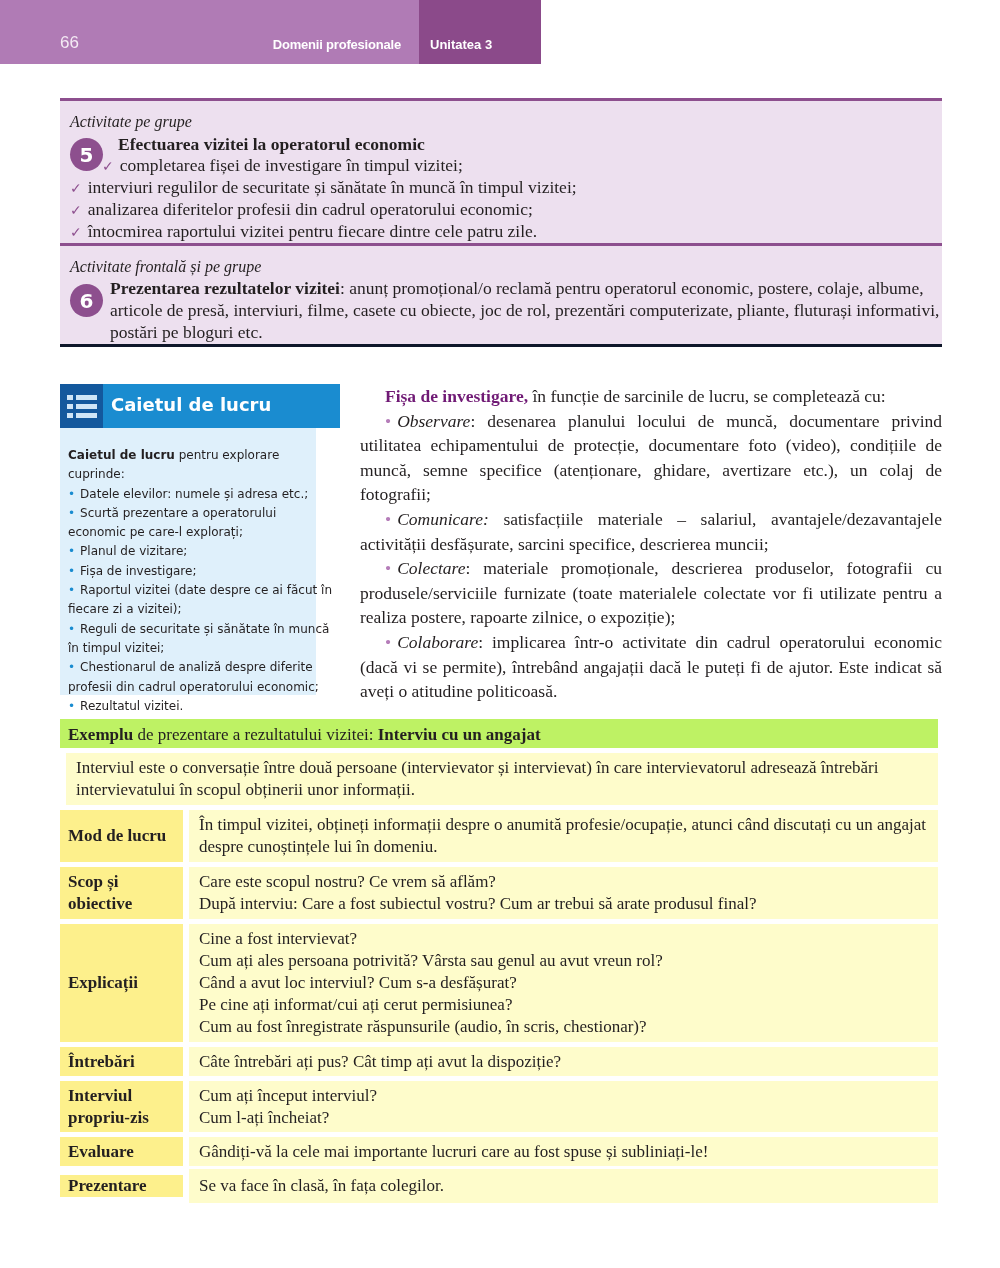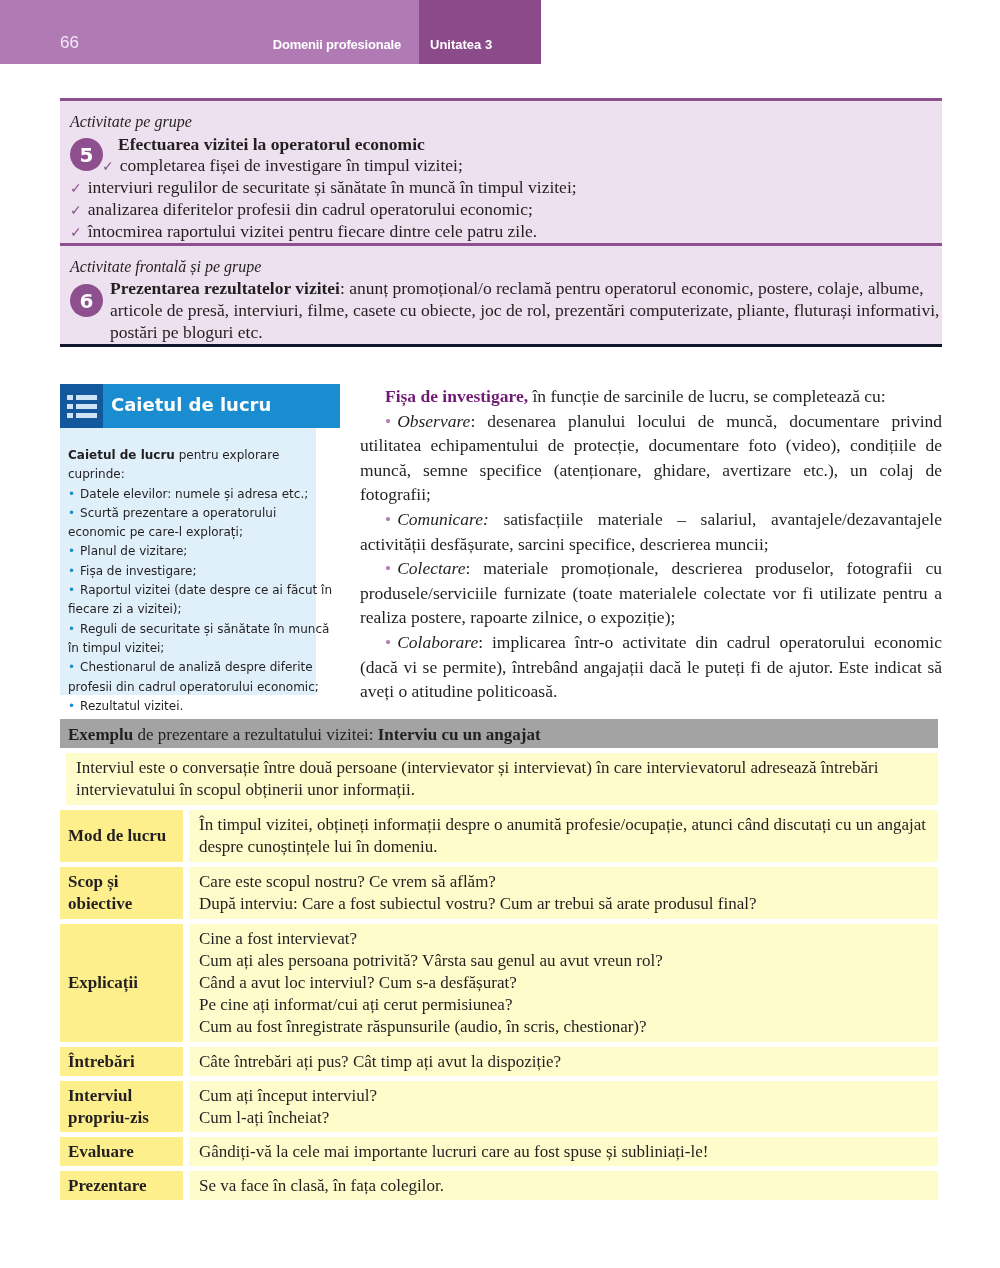--- a/index.html
+++ b/index.html
@@ -40,21 +40,21 @@
   
   .fisa { position: absolute; left: 360px; top: 384px; width: 582px; font-family: "Liberation Serif", serif; font-size: 17.5px; line-height: 24.6px; text-align: justify; }
   .fisa .intro { padding-left: 25px; }
   .fisa .blue { color: #701a75; font-weight: bold; }
   .fisa p { text-indent: 25px; }
   .fisa .pbul { color: #b57db9; margin-right: 6px; }
   .fisa i { font-weight: normal; }
 
   
   .ex-table { position: absolute; left: 60px; top: 719px; width: 878px; }
-  .ex-head { height: 29px; background: #a3a3a3; font-family: "Liberation Serif", serif; font-size: 17px; padding: 6px 8px; }
+  .ex-head { height: 29px; background: #bef264; font-family: "Liberation Serif", serif; font-size: 17px; padding: 6px 8px; }
   .ex-row { display: flex; margin-top: 5px; }
   .ex-label { width: 123px; background: #fdf08c; font-family: "Liberation Serif", serif; font-weight: bold; font-size: 17px; padding: 0 8px; display: flex; align-items: center; line-height: 22px; }
   .ex-val { flex: 1; margin-left: 6px; background: #fefccb; font-family: "Liberation Serif", serif; font-size: 17px; padding: 6px 10px; line-height: 22px; display: flex; flex-direction: column; justify-content: center; }
 </style>
 </head>
 <body>
 
 <div class="header">
   <div class="header-left">
     <span class="page-num">66</span>
@@ -163,19 +163,19 @@
         <span>Cum ați început interviul?</span>
         <span>Cum l-ați încheiat?</span>
       </div>
   </div>
   <div class="ex-row" style="height:29px;">
     <div class="ex-label">Evaluare</div>
     <div class="ex-val">
         <span>Gândiți-vă la cele mai importante lucruri care au fost spuse și subliniați-le!</span>
       </div>
   </div>
-  <div class="ex-row" style="height:29px;">
+  <div class="ex-row" style="height:29px;align-items:center;">
     <div class="ex-label">Prezentare</div>
     <div class="ex-val">
         <span>Se va face în clasă, în fața colegilor.</span>
       </div>
   </div>
 </div>
 
 </body></html>

